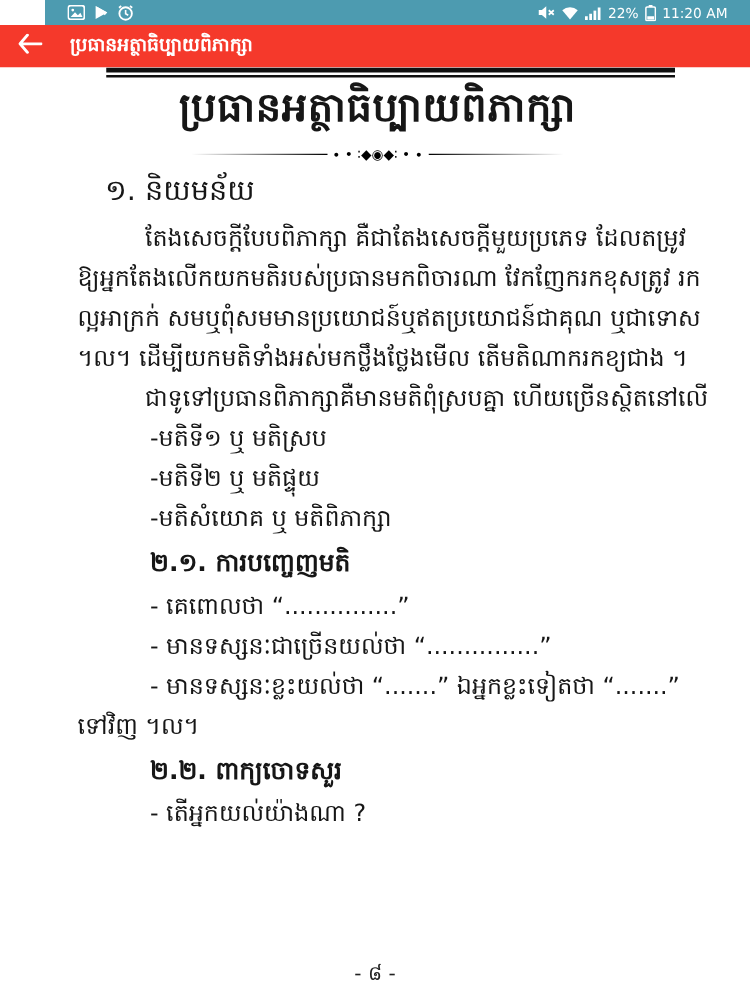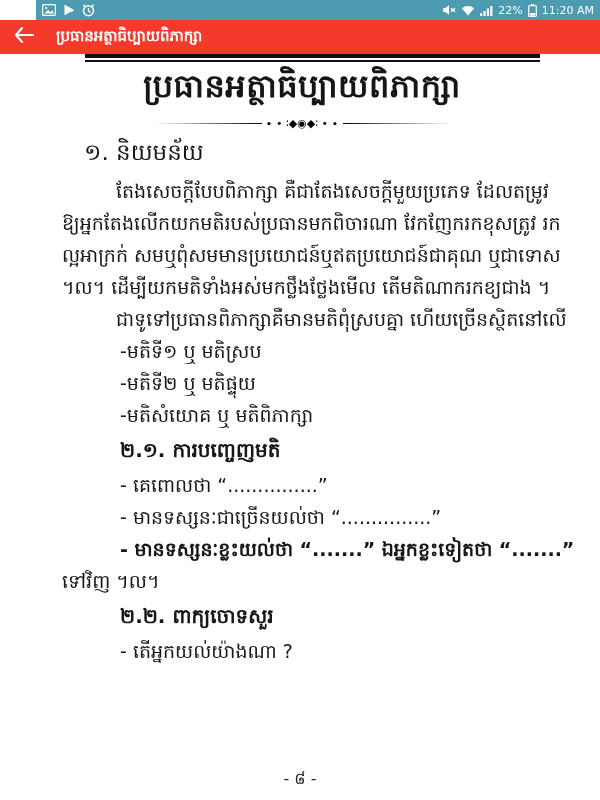--- a/index.html
+++ b/index.html
@@ -2,21 +2,21 @@
 <html><head>
 <meta charset="utf-8">
 <style>
   * { margin:0; padding:0; box-sizing:border-box; }
   html,body { width:600px; height:800px; overflow:hidden; background:#fff;
               font-family:"DejaVu Sans", sans-serif; }
   .screen { width:600px; height:800px; display:flex; flex-direction:column; position:relative; }
 
   
   .statusbar { height:20px; background:#4D9BB0; color:#fff; display:flex;
-               align-items:center; padding:0 6px; font-size:11px; flex:0 0 auto;margin-left:36px; }
+               align-items:center; padding:0 18px; font-size:11px; flex:0 0 auto;margin-left:36px; }
   .sb-left { display:flex; align-items:center; gap:7px; }
   .sb-right { margin-left:auto; display:flex; align-items:center; gap:5px; }
   .sb-right .sb-txt { font-size:11px; letter-spacing:0; }
   .sb-ic svg { display:block; }
 
   
   .appbar { height:34px; background:#F5392B; color:#fff; display:flex;
             align-items:center; padding:0 14px; flex:0 0 auto; }
   .back-btn { width:26px; height:26px; display:flex; align-items:center; cursor:pointer; }
   .appbar-title { font-size:15px; font-weight:700; margin-left:16px; white-space:nowrap; }
@@ -35,21 +35,21 @@
   .ornament .orn-line { flex:1; height:1px;
       background:linear-gradient(90deg, rgba(0,0,0,0), #000); }
   .ornament .orn-line.r { background:linear-gradient(90deg, #000, rgba(0,0,0,0)); }
   .ornament .orn-center { font-size:11px; padding:0 4px; color:#000; white-space:nowrap; }
 
   .h-section { font-size:23px; font-weight:400; margin:8px 0 4px 22px; }
   .h-sub { font-size:20px; font-weight:700; margin:6px 0 2px 58px; }
 
   .line { font-size:19px; line-height:32px; white-space:nowrap; }
   .indent { text-indent:54px; }
-  .justify { white-space:normal; text-align:justify; text-align-last:justify;font-weight:bold; }
+  .justify { white-space:normal; text-align:justify; text-align-last:justify; }
   .list-item { font-size:19px; line-height:32px; margin-left:58px; white-space:nowrap; }
 
   .page-footer { position:absolute; left:0; right:0; bottom:8px; text-align:center;
                  font-size:16px; color:#222; }
 </style>
 </head>
 <body>
 
 <div class="screen">
 

